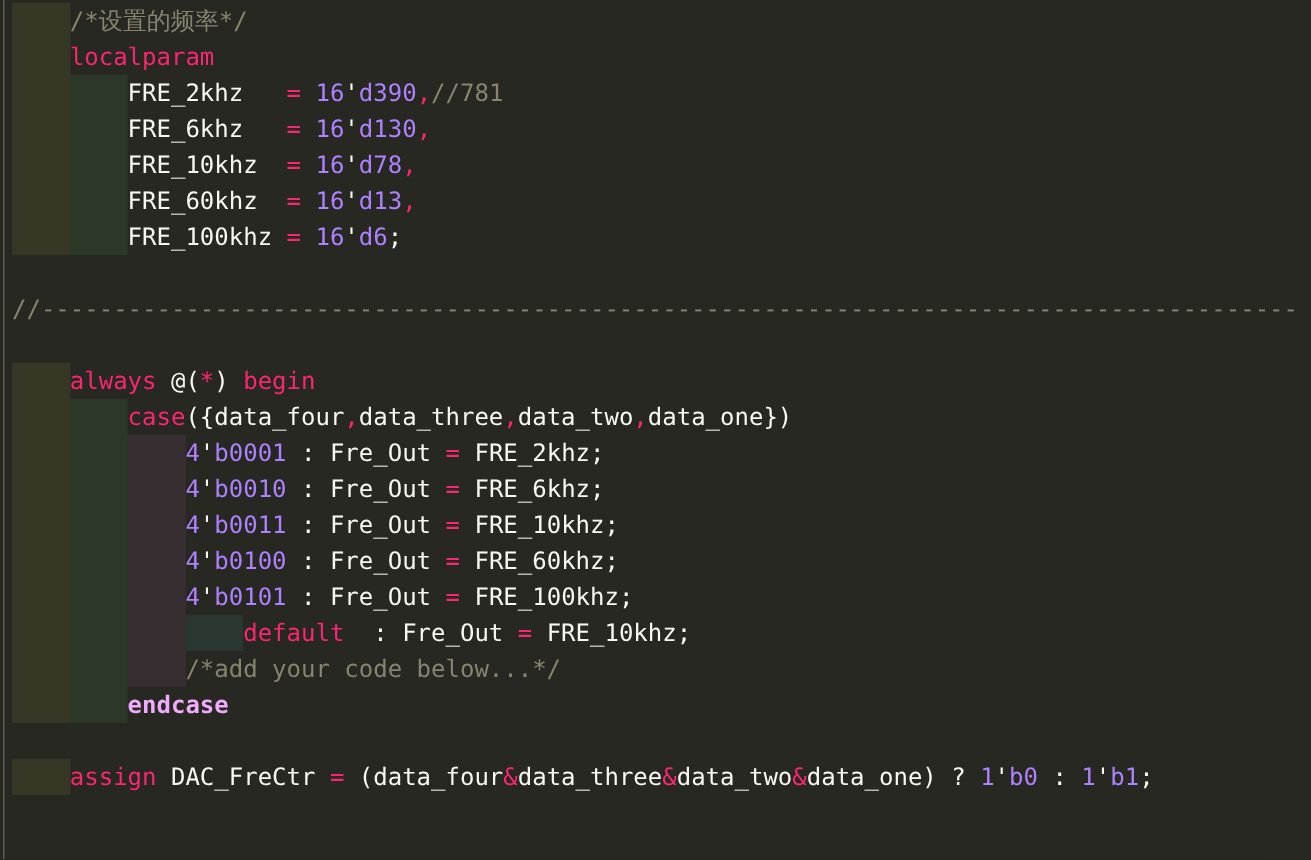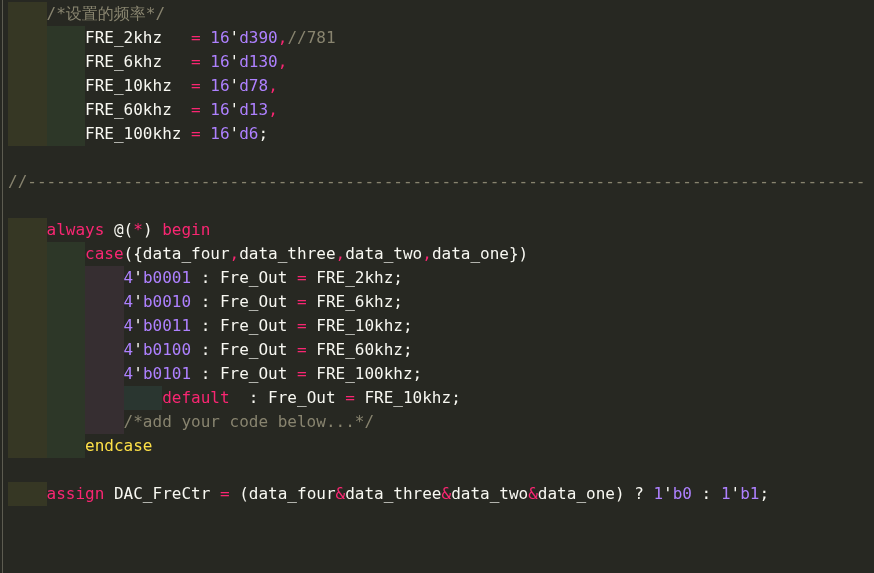--- a/index.html
+++ b/index.html
@@ -34,34 +34,35 @@
     white-space:pre;
   }
 </style>
 </head>
 <body>
 
 <div id="editor" style="background: rgb(39, 40, 34);">
   <div id="left-edge" style="background: rgb(93, 92, 81);"></div>
   <div id="code-area">
       <div class="line"><span class="ind" style="left: 0ch; background: rgba(255, 255, 64, 0.07);"></span><span class="txt" style="margin-left: 4ch;"><span style="color: rgb(136, 132, 111);">/*设置的频率*/</span></span></div>
+      <div class="line"><span class="ind" style="left: 0ch; background: rgba(255, 255, 64, 0.07);"></span><span class="txt" style="margin-left: 4ch;"><span style="color: rgb(249, 38, 114);">localparam</span></span></div>
       <div class="line"><span class="ind" style="left: 0ch; background: rgba(255, 255, 64, 0.07);"></span><span class="ind" style="left: 4ch; background: rgba(127, 255, 127, 0.07);"></span><span class="txt" style="margin-left: 8ch;"><span style="color: rgb(248, 248, 242);">FRE_2khz   </span><span style="color: rgb(249, 38, 114);">=</span><span style="color: rgb(248, 248, 242);"> </span><span style="color: rgb(174, 129, 255);">16</span><span style="color: rgb(248, 248, 242);">'</span><span style="color: rgb(174, 129, 255);">d390</span><span style="color: rgb(249, 38, 114);">,</span><span style="color: rgb(136, 132, 111);">//781</span></span></div>
       <div class="line"><span class="ind" style="left: 0ch; background: rgba(255, 255, 64, 0.07);"></span><span class="ind" style="left: 4ch; background: rgba(127, 255, 127, 0.07);"></span><span class="txt" style="margin-left: 8ch;"><span style="color: rgb(248, 248, 242);">FRE_6khz   </span><span style="color: rgb(249, 38, 114);">=</span><span style="color: rgb(248, 248, 242);"> </span><span style="color: rgb(174, 129, 255);">16</span><span style="color: rgb(248, 248, 242);">'</span><span style="color: rgb(174, 129, 255);">d130</span><span style="color: rgb(249, 38, 114);">,</span></span></div>
       <div class="line"><span class="ind" style="left: 0ch; background: rgba(255, 255, 64, 0.07);"></span><span class="ind" style="left: 4ch; background: rgba(127, 255, 127, 0.07);"></span><span class="txt" style="margin-left: 8ch;"><span style="color: rgb(248, 248, 242);">FRE_10khz  </span><span style="color: rgb(249, 38, 114);">=</span><span style="color: rgb(248, 248, 242);"> </span><span style="color: rgb(174, 129, 255);">16</span><span style="color: rgb(248, 248, 242);">'</span><span style="color: rgb(174, 129, 255);">d78</span><span style="color: rgb(249, 38, 114);">,</span></span></div>
       <div class="line"><span class="ind" style="left: 0ch; background: rgba(255, 255, 64, 0.07);"></span><span class="ind" style="left: 4ch; background: rgba(127, 255, 127, 0.07);"></span><span class="txt" style="margin-left: 8ch;"><span style="color: rgb(248, 248, 242);">FRE_60khz  </span><span style="color: rgb(249, 38, 114);">=</span><span style="color: rgb(248, 248, 242);"> </span><span style="color: rgb(174, 129, 255);">16</span><span style="color: rgb(248, 248, 242);">'</span><span style="color: rgb(174, 129, 255);">d13</span><span style="color: rgb(249, 38, 114);">,</span></span></div>
       <div class="line"><span class="ind" style="left: 0ch; background: rgba(255, 255, 64, 0.07);"></span><span class="ind" style="left: 4ch; background: rgba(127, 255, 127, 0.07);"></span><span class="txt" style="margin-left: 8ch;"><span style="color: rgb(248, 248, 242);">FRE_100khz </span><span style="color: rgb(249, 38, 114);">=</span><span style="color: rgb(248, 248, 242);"> </span><span style="color: rgb(174, 129, 255);">16</span><span style="color: rgb(248, 248, 242);">'</span><span style="color: rgb(174, 129, 255);">d6</span><span style="color: rgb(248, 248, 242);">;</span></span></div>
       <div class="line"><span class="txt" style="margin-left: 0ch;"></span></div>
       <div class="line"><span class="txt" style="margin-left: 0ch;"><span style="color: rgb(136, 132, 111);">//---------------------------------------------------------------------------------------</span></span></div>
       <div class="line"><span class="txt" style="margin-left: 0ch;"></span></div>
       <div class="line"><span class="ind" style="left: 0ch; background: rgba(255, 255, 64, 0.07);"></span><span class="txt" style="margin-left: 4ch;"><span style="color: rgb(249, 38, 114);">always</span><span style="color: rgb(248, 248, 242);"> @(</span><span style="color: rgb(249, 38, 114);">*</span><span style="color: rgb(248, 248, 242);">) </span><span style="color: rgb(249, 38, 114);">begin</span></span></div>
       <div class="line"><span class="ind" style="left: 0ch; background: rgba(255, 255, 64, 0.07);"></span><span class="ind" style="left: 4ch; background: rgba(127, 255, 127, 0.07);"></span><span class="txt" style="margin-left: 8ch;"><span style="color: rgb(249, 38, 114);">case</span><span style="color: rgb(248, 248, 242);">({data_four</span><span style="color: rgb(249, 38, 114);">,</span><span style="color: rgb(248, 248, 242);">data_three</span><span style="color: rgb(249, 38, 114);">,</span><span style="color: rgb(248, 248, 242);">data_two</span><span style="color: rgb(249, 38, 114);">,</span><span style="color: rgb(248, 248, 242);">data_one})</span></span></div>
       <div class="line"><span class="ind" style="left: 0ch; background: rgba(255, 255, 64, 0.07);"></span><span class="ind" style="left: 4ch; background: rgba(127, 255, 127, 0.07);"></span><span class="ind" style="left: 8ch; background: rgba(255, 127, 255, 0.07);"></span><span class="txt" style="margin-left: 12ch;"><span style="color: rgb(174, 129, 255);">4</span><span style="color: rgb(248, 248, 242);">'</span><span style="color: rgb(174, 129, 255);">b0001</span><span style="color: rgb(248, 248, 242);"> : Fre_Out </span><span style="color: rgb(249, 38, 114);">=</span><span style="color: rgb(248, 248, 242);"> FRE_2khz;</span></span></div>
       <div class="line"><span class="ind" style="left: 0ch; background: rgba(255, 255, 64, 0.07);"></span><span class="ind" style="left: 4ch; background: rgba(127, 255, 127, 0.07);"></span><span class="ind" style="left: 8ch; background: rgba(255, 127, 255, 0.07);"></span><span class="txt" style="margin-left: 12ch;"><span style="color: rgb(174, 129, 255);">4</span><span style="color: rgb(248, 248, 242);">'</span><span style="color: rgb(174, 129, 255);">b0010</span><span style="color: rgb(248, 248, 242);"> : Fre_Out </span><span style="color: rgb(249, 38, 114);">=</span><span style="color: rgb(248, 248, 242);"> FRE_6khz;</span></span></div>
       <div class="line"><span class="ind" style="left: 0ch; background: rgba(255, 255, 64, 0.07);"></span><span class="ind" style="left: 4ch; background: rgba(127, 255, 127, 0.07);"></span><span class="ind" style="left: 8ch; background: rgba(255, 127, 255, 0.07);"></span><span class="txt" style="margin-left: 12ch;"><span style="color: rgb(174, 129, 255);">4</span><span style="color: rgb(248, 248, 242);">'</span><span style="color: rgb(174, 129, 255);">b0011</span><span style="color: rgb(248, 248, 242);"> : Fre_Out </span><span style="color: rgb(249, 38, 114);">=</span><span style="color: rgb(248, 248, 242);"> FRE_10khz;</span></span></div>
       <div class="line"><span class="ind" style="left: 0ch; background: rgba(255, 255, 64, 0.07);"></span><span class="ind" style="left: 4ch; background: rgba(127, 255, 127, 0.07);"></span><span class="ind" style="left: 8ch; background: rgba(255, 127, 255, 0.07);"></span><span class="txt" style="margin-left: 12ch;"><span style="color: rgb(174, 129, 255);">4</span><span style="color: rgb(248, 248, 242);">'</span><span style="color: rgb(174, 129, 255);">b0100</span><span style="color: rgb(248, 248, 242);"> : Fre_Out </span><span style="color: rgb(249, 38, 114);">=</span><span style="color: rgb(248, 248, 242);"> FRE_60khz;</span></span></div>
       <div class="line"><span class="ind" style="left: 0ch; background: rgba(255, 255, 64, 0.07);"></span><span class="ind" style="left: 4ch; background: rgba(127, 255, 127, 0.07);"></span><span class="ind" style="left: 8ch; background: rgba(255, 127, 255, 0.07);"></span><span class="txt" style="margin-left: 12ch;"><span style="color: rgb(174, 129, 255);">4</span><span style="color: rgb(248, 248, 242);">'</span><span style="color: rgb(174, 129, 255);">b0101</span><span style="color: rgb(248, 248, 242);"> : Fre_Out </span><span style="color: rgb(249, 38, 114);">=</span><span style="color: rgb(248, 248, 242);"> FRE_100khz;</span></span></div>
       <div class="line"><span class="ind" style="left: 0ch; background: rgba(255, 255, 64, 0.07);"></span><span class="ind" style="left: 4ch; background: rgba(127, 255, 127, 0.07);"></span><span class="ind" style="left: 8ch; background: rgba(255, 127, 255, 0.07);"></span><span class="ind" style="left: 12ch; background: rgba(79, 236, 236, 0.07);"></span><span class="txt" style="margin-left: 16ch;"><span style="color: rgb(249, 38, 114);">default</span><span style="color: rgb(248, 248, 242);">  : Fre_Out </span><span style="color: rgb(249, 38, 114);">=</span><span style="color: rgb(248, 248, 242);"> FRE_10khz;</span></span></div>
       <div class="line"><span class="ind" style="left: 0ch; background: rgba(255, 255, 64, 0.07);"></span><span class="ind" style="left: 4ch; background: rgba(127, 255, 127, 0.07);"></span><span class="ind" style="left: 8ch; background: rgba(255, 127, 255, 0.07);"></span><span class="txt" style="margin-left: 12ch;"><span style="color: rgb(136, 132, 111);">/*add your code below...*/</span></span></div>
-      <div class="line"><span class="ind" style="left: 0ch; background: rgba(255, 255, 64, 0.07);"></span><span class="ind" style="left: 4ch; background: rgba(127, 255, 127, 0.07);"></span><span class="txt" style="margin-left: 8ch;"><span style="color: #fde047;">endcase</span></span></div>
+      <div class="line"><span class="ind" style="left: 0ch; background: rgba(255, 255, 64, 0.07);"></span><span class="ind" style="left: 4ch; background: rgba(127, 255, 127, 0.07);"></span><span class="txt" style="margin-left: 8ch;"><span style="color: #f0abfc; font-weight: bold;">endcase</span></span></div>
       <div class="line"><span class="txt" style="margin-left: 0ch;"></span></div>
       <div class="line"><span class="ind" style="left: 0ch; background: rgba(255, 255, 64, 0.07);"></span><span class="txt" style="margin-left: 4ch;"><span style="color: rgb(249, 38, 114);">assign</span><span style="color: rgb(248, 248, 242);"> DAC_FreCtr </span><span style="color: rgb(249, 38, 114);">=</span><span style="color: rgb(248, 248, 242);"> (data_four</span><span style="color: rgb(249, 38, 114);">&amp;</span><span style="color: rgb(248, 248, 242);">data_three</span><span style="color: rgb(249, 38, 114);">&amp;</span><span style="color: rgb(248, 248, 242);">data_two</span><span style="color: rgb(249, 38, 114);">&amp;</span><span style="color: rgb(248, 248, 242);">data_one) ? </span><span style="color: rgb(174, 129, 255);">1</span><span style="color: rgb(248, 248, 242);">'</span><span style="color: rgb(174, 129, 255);">b0</span><span style="color: rgb(248, 248, 242);"> : </span><span style="color: rgb(174, 129, 255);">1</span><span style="color: rgb(248, 248, 242);">'</span><span style="color: rgb(174, 129, 255);">b1</span><span style="color: rgb(248, 248, 242);">;</span></span></div>
     </div>
 </div>
 
 </body></html>

